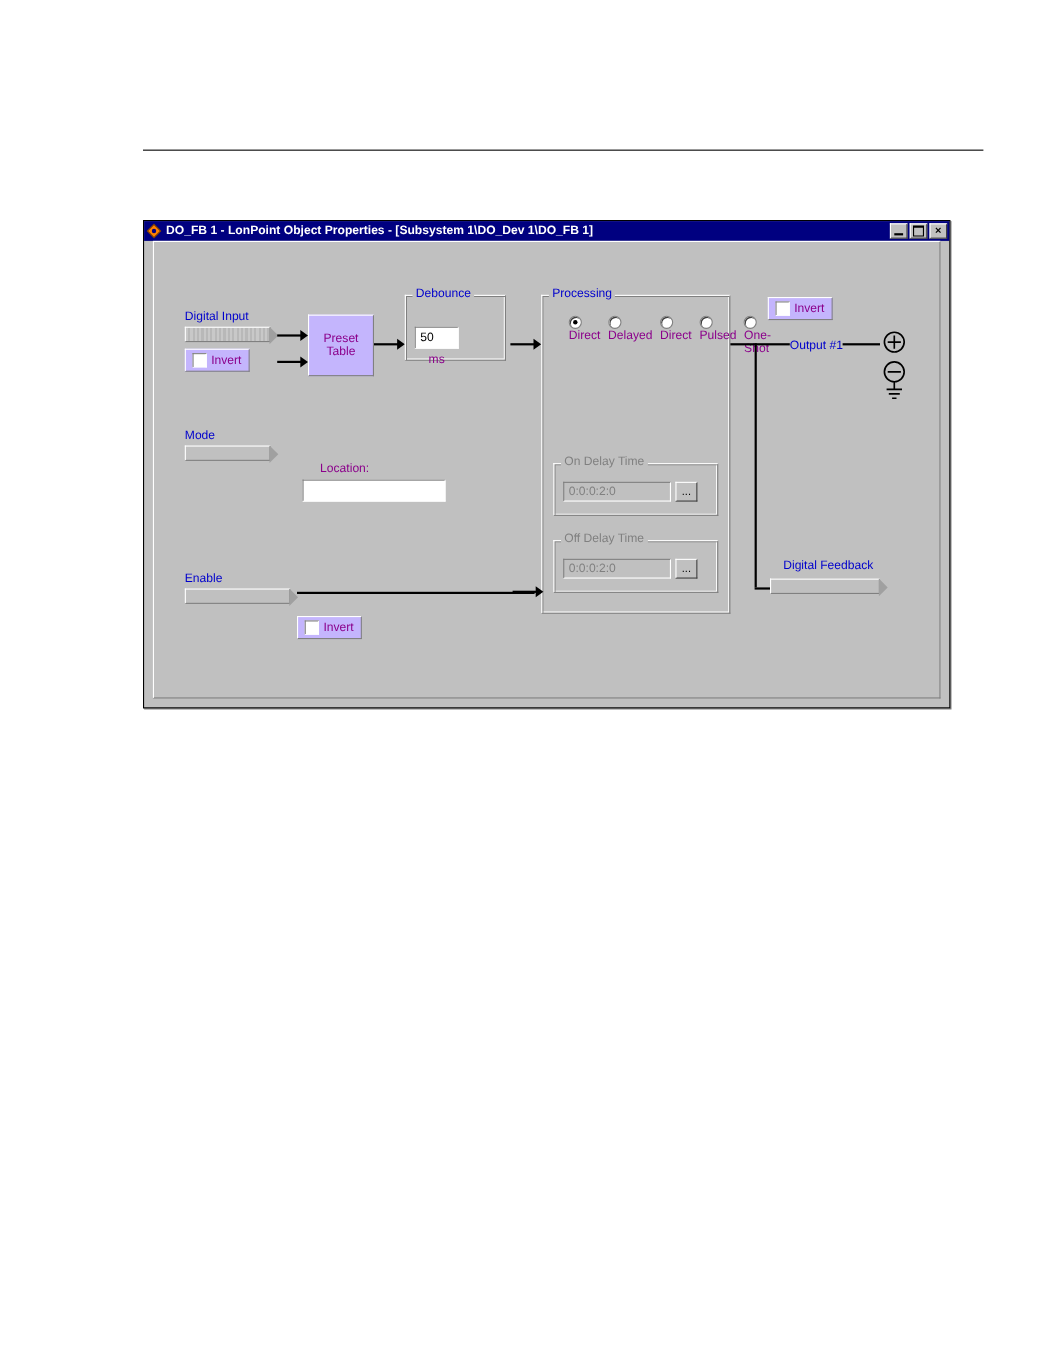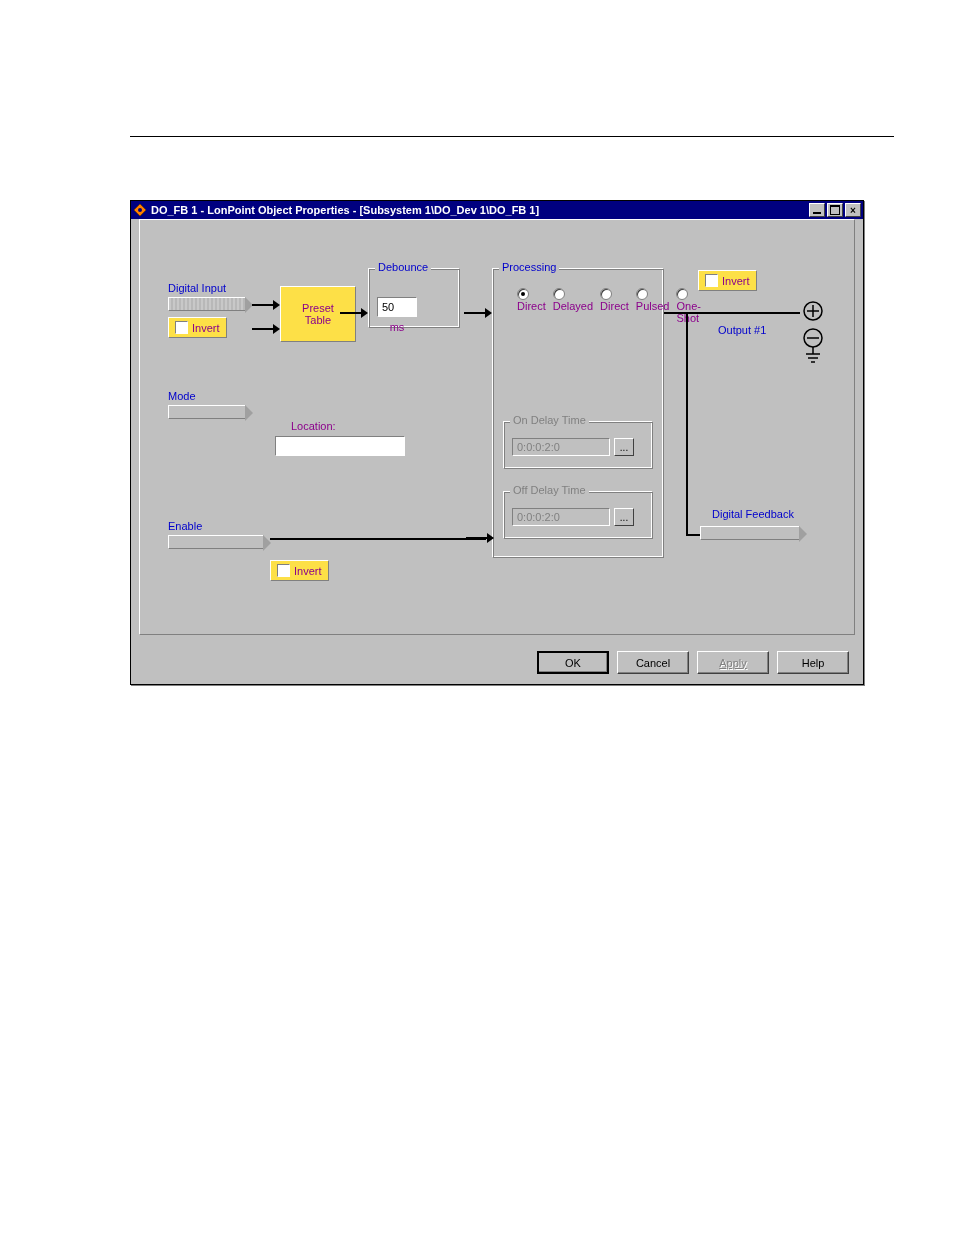--- a/index.html
+++ b/index.html
@@ -129,21 +129,21 @@
   .signal-bar.plain { background:#c0c0c0; }
 
   .sunken {
     border: 1px solid #808080;
     border-right-color:#fff; border-bottom-color:#fff;
     background:#fff;
   }
   .raised {
     border: 1px solid #fff;
     border-right-color:#808080; border-bottom-color:#808080;
-    background:#fde047;
+    background:#c4b5fd;
   }
   .checkbox {
     width:13px; height:13px;
     border:1px solid #808080; border-right-color:#fff; border-bottom-color:#fff;
     background:#fff; display:inline-block; vertical-align:middle; margin-right:4px;
   }
   .radio {
     width:12px; height:12px; border-radius:50%;
     border:1px solid #808080; background:#fff;
     box-shadow: inset 1px 1px 0 #404040, inset -1px -1px 0 #fff;
@@ -250,21 +250,21 @@
       <div class="block" style="left:28px; top:300px; width:110px;">
         <div class="lbl-blue" style="margin-bottom:3px;">Enable</div>
         <div class="signal-bar plain" style="width:96px;"></div>
       </div>
 
       <div class="raised block" style="left:130px; top:340px; padding:3px 6px; display:inline-flex; align-items:center;">
         <span class="checkbox"></span>
         <span class="lbl-purple">Invert</span>
       </div>
 
-      <div class="raised block" style="left:140px; top:66px; width:76px; height:56px; display:flex; flex-direction:column; align-items:center; justify-content:center;">
+      <div class="raised block" style="left:140px; top:66px; width:60px; height:56px; display:flex; flex-direction:column; align-items:center; justify-content:center;">
         <span class="lbl-purple">Preset</span>
         <span class="lbl-purple">Table</span>
       </div>
 
       <div class="arrow-right" style="left:112px; top:84px; width:22px;"></div>
       <div class="arrow-right" style="left:112px; top:108px; width:22px;"></div>
 
       <div class="arrow-right" style="left:200px; top:92px; width:22px;"></div>
 
       <div class="groupbox" style="left:228px; top:48px; width:92px; height:60px;">
@@ -316,21 +316,21 @@
       <div class="raised block" style="left:558px; top:50px; padding:3px 6px; display:inline-flex; align-items:center;">
         <span class="checkbox"></span>
         <span class="lbl-purple">Invert</span>
       </div>
 
       <div class="hline" style="left:524px; top:92px; width:136px;"></div>
 
       <div class="vline" style="left:546px; top:92px; height:222px;"></div>
       <div class="hline" style="left:546px; top:314px; width:114px;"></div>
 
-      <div class="lbl-blue block" style="left:578px; top:104px;">Output #1</div>
+      <div class="lbl-blue block" style="left:578px; top:88px;">Output #1</div>
 
       <div class="out-symbol" style="left:662px; top:80px;">
         <svg width="22" height="22">
             <circle cx="11" cy="11" r="9" fill="none" stroke="#000" stroke-width="1.5"></circle>
             <line x1="11" y1="5" x2="11" y2="17" stroke="#000" stroke-width="1.5"></line>
             <line x1="5" y1="11" x2="17" y2="11" stroke="#000" stroke-width="1.5"></line>
           </svg>
       </div>
       <div class="out-symbol" style="left:662px; top:108px;">
         <svg width="22" height="36">
@@ -341,22 +341,14 @@
           <line x1="6" y1="30" x2="16" y2="30" stroke="#000" stroke-width="1.5"></line>
           <line x1="9" y1="34" x2="13" y2="34" stroke="#000" stroke-width="1.5"></line>
         </svg>
       </div>
 
       <div class="lbl-blue block" style="left:572px; top:288px;">Digital Feedback</div>
       <div class="signal-bar plain block" style="left:560px; top:306px; width:100px;"></div>
 
     </div>
 
-    <div class="buttonrow">
-      <div class="btn default">OK</div>
-      <div class="btn">Cancel</div>
-      <div class="btn disabled">
-          <span style="text-decoration:underline;">Apply</span>
-        </div>
-      <div class="btn">Help</div>
-    </div>
   </div>
 </div>
 
 </body></html>

